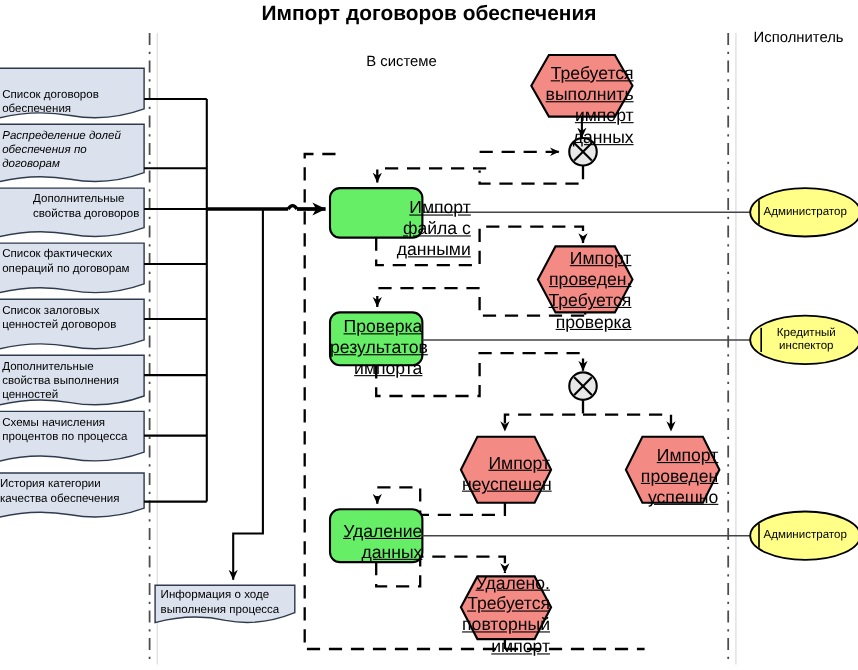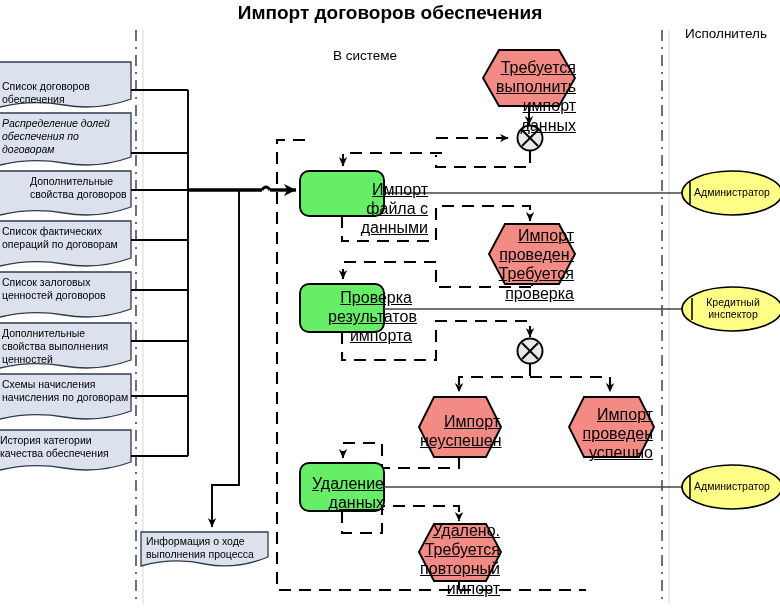--- a/index.html
+++ b/index.html
@@ -211,29 +211,29 @@
     <line x1="690" y1="476" x2="690" y2="498" stroke="#000" stroke-width="1.5"></line>
   </g>
 </svg>
 
 <div class="doc-label" style="left:2px;top:66px;width:126px;margin-top:14px;">Список договоров обеспечения</div>
 <div class="doc-label" style="left:2px;top:117px;width:130px;font-style:italic;">Распределение долей обеспечения по договорам</div>
 <div class="doc-label" style="left:2px;top:175px;width:126px;margin-left:28px;">Дополнительные свойства договоров</div>
 <div class="doc-label" style="left:2px;top:225px;width:130px;">Список фактических операций по договорам</div>
 <div class="doc-label" style="left:2px;top:276px;width:126px;">Список залоговых ценностей договоров</div>
 <div class="doc-label" style="left:2px;top:327px;width:126px;">Дополнительные свойства выполнения ценностей</div>
-<div class="doc-label" style="left:2px;top:378px;width:130px;">Схемы начисления начисления по договорам</div>
+<div class="doc-label" style="left:2px;top:378px;width:130px;">Схемы начисления процентов по процесса</div>
 <div class="doc-label" style="left:0;top:434px;width:128px;">История категории качества обеспечения</div>
 <div class="doc-label" style="left:146px;top:535px;width:122px;">Информация о ходе выполнения процесса</div>
 
 <div class="node-label" style="left:484px;top:58px;width:92px;">Требуется выполнить импорт данных</div>
 <div class="node-label" style="left:492px;top:226px;width:82px;">Импорт проведен. Требуется проверка</div>
 <div class="node-label" style="left:420px;top:412px;width:80px;">Импорт неуспешен</div>
 <div class="node-label" style="left:571px;top:405px;width:82px;">Импорт проведен успешно</div>
 <div class="node-label" style="left:420px;top:521px;width:80px;">Удалено. Требуется повторный импорт</div>
 
 <div class="node-label" style="left:300px;top:180px;width:84px;padding-left:44px;">Импорт файла с данными</div>
-<div class="node-label" style="left:300px;top:288px;width:84px;padding-left:28px;">Проверка результатов импорта</div>
+<div class="node-label" style="left:300px;top:288px;width:84px;">Проверка результатов импорта</div>
 <div class="node-label" style="left:300px;top:474px;width:84px;">Удаление данных</div>
 
 <div class="actor-label" style="left:684px;top:186px;width:96px;">Администратор</div>
 <div class="actor-label" style="left:686px;top:296px;width:94px;">Кредитный инспектор</div>
 <div class="actor-label" style="left:684px;top:480px;width:96px;">Администратор</div>
 
 </body></html>

